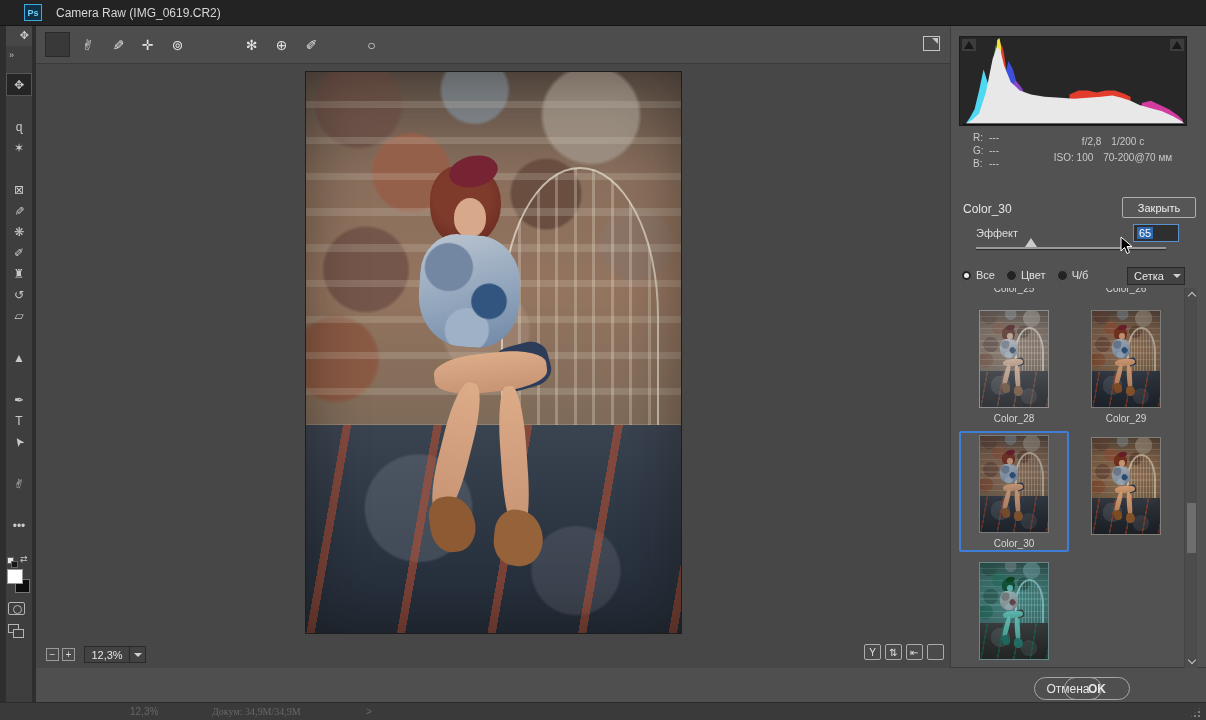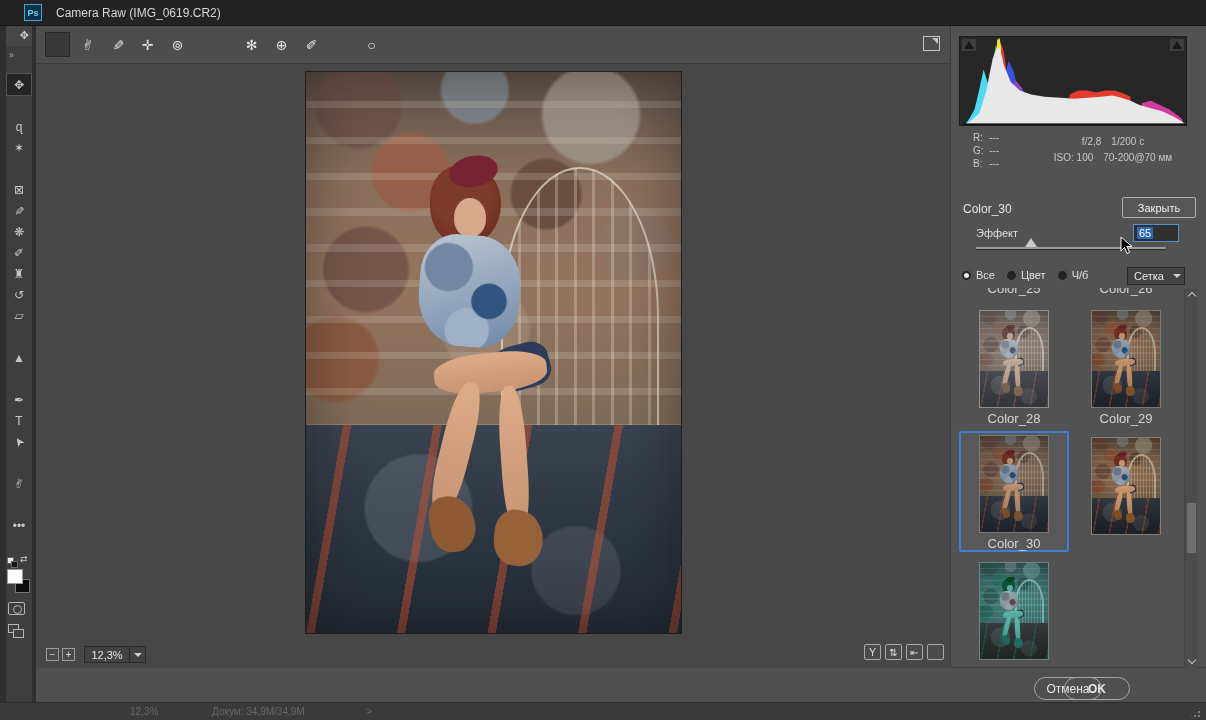--- a/index.html
+++ b/index.html
@@ -157,21 +157,21 @@
   .view-dd { position:absolute; left:176px; top:241px; width:58px; height:18px; background:#434343;
     border:1px solid #292929; display:flex; align-items:center; }
   .view-dd .vv { flex:1; color:#e8e8e8; font-size:11px; padding-left:6px; }
   .view-dd .zarr { width:15px; display:flex; justify-content:center; }
 
   .pgrid { position:absolute; left:6px; top:262px; width:228px; height:380px; overflow:hidden;
     display:flex; flex-wrap:wrap; align-content:flex-start; padding-left:2px; }
   .pcell { width:110px; margin-right:2px; margin-bottom:4px; display:flex; flex-direction:column;
     align-items:center; padding-top:4px; border:2px solid transparent; border-radius:2px; }
   .pcell .photo { width:70px; height:98px; border:1px solid #7a7a7a; }
-  .plabel { margin-top:4px; color:#d5d5d5; font-size:13px; height:13px; line-height:13px; }
+  .plabel { margin-top:4px; color:#d5d5d5; font-size:10px; height:13px; line-height:13px; }
   .pcell.psel { border-color:#3f7ed6; background:rgba(255,255,255,.04); padding-top:2px; }
   .pcell.clip-top { height:12px; padding:0; overflow:hidden; border:none; }
   .pcell.clip-top .plabel { margin-top:-6px; }
 
   .pscroll { position:absolute; left:233px; top:262px; width:13px; height:380px; background:#4c4c4c; border-left:1px solid #444; }
   .chev { width:6px; height:6px; border-left:1px solid #c9c9c9; border-top:1px solid #c9c9c9; }
   .chev.up { transform:rotate(45deg); } .chev.down { transform:rotate(225deg); }
   .sc-arrow { position:absolute; left:0; width:13px; height:12px; display:flex; align-items:center; justify-content:center; }
   .sc-up { top:2px; } .sc-down { bottom:2px; }
   .sc-thumb { position:absolute; left:2px; top:215px; width:9px; height:50px; background:#6e6e6e; border-radius:1px; }
@@ -180,21 +180,21 @@
   .dlg-footer { position:absolute; left:0; top:642px; width:1118px; height:34px; background:#4f4f4f; }
   .pill { position:absolute; top:9px; height:23px; border:1px solid #a6a6a6; border-radius:12px;
     color:#e8e8e8; font-size:12px; display:flex; align-items:center; justify-content:center; background:transparent; }
   .btn-cancel { left:998px; width:68px; }
   .btn-ok { left:1028px; width:66px;font-weight:bold; }
 
   
   .statusbar { position:absolute; left:0; top:702px; width:1206px; height:18px; background:#3a3a3a;
     border-top:1px solid #2c2c2c; }
   .statusbar .st { position:absolute; top:3px; color:rgba(205,205,205,.3); font-size:10px; }
-  .st-zoom { left:130px; } .st-doc { left:212px; } .st-chev { left:366px; }
+  .st-zoom { left:130px; } .st-doc { left:212px;font-family:Liberation Serif, serif; } .st-chev { left:366px; }
   .grip { position:absolute; right:4px; top:3px; width:13px; height:13px;
     background:radial-gradient(circle, #7d7d7d 1px, transparent 1.4px); background-size:4px 4px;
     clip-path:polygon(100% 0, 100% 100%, 0 100%); }
 
   
   .cursor { position:absolute; left:1120px; top:236px; z-index:50; pointer-events:none; }
 </style>
 </head>
 <body>
 

